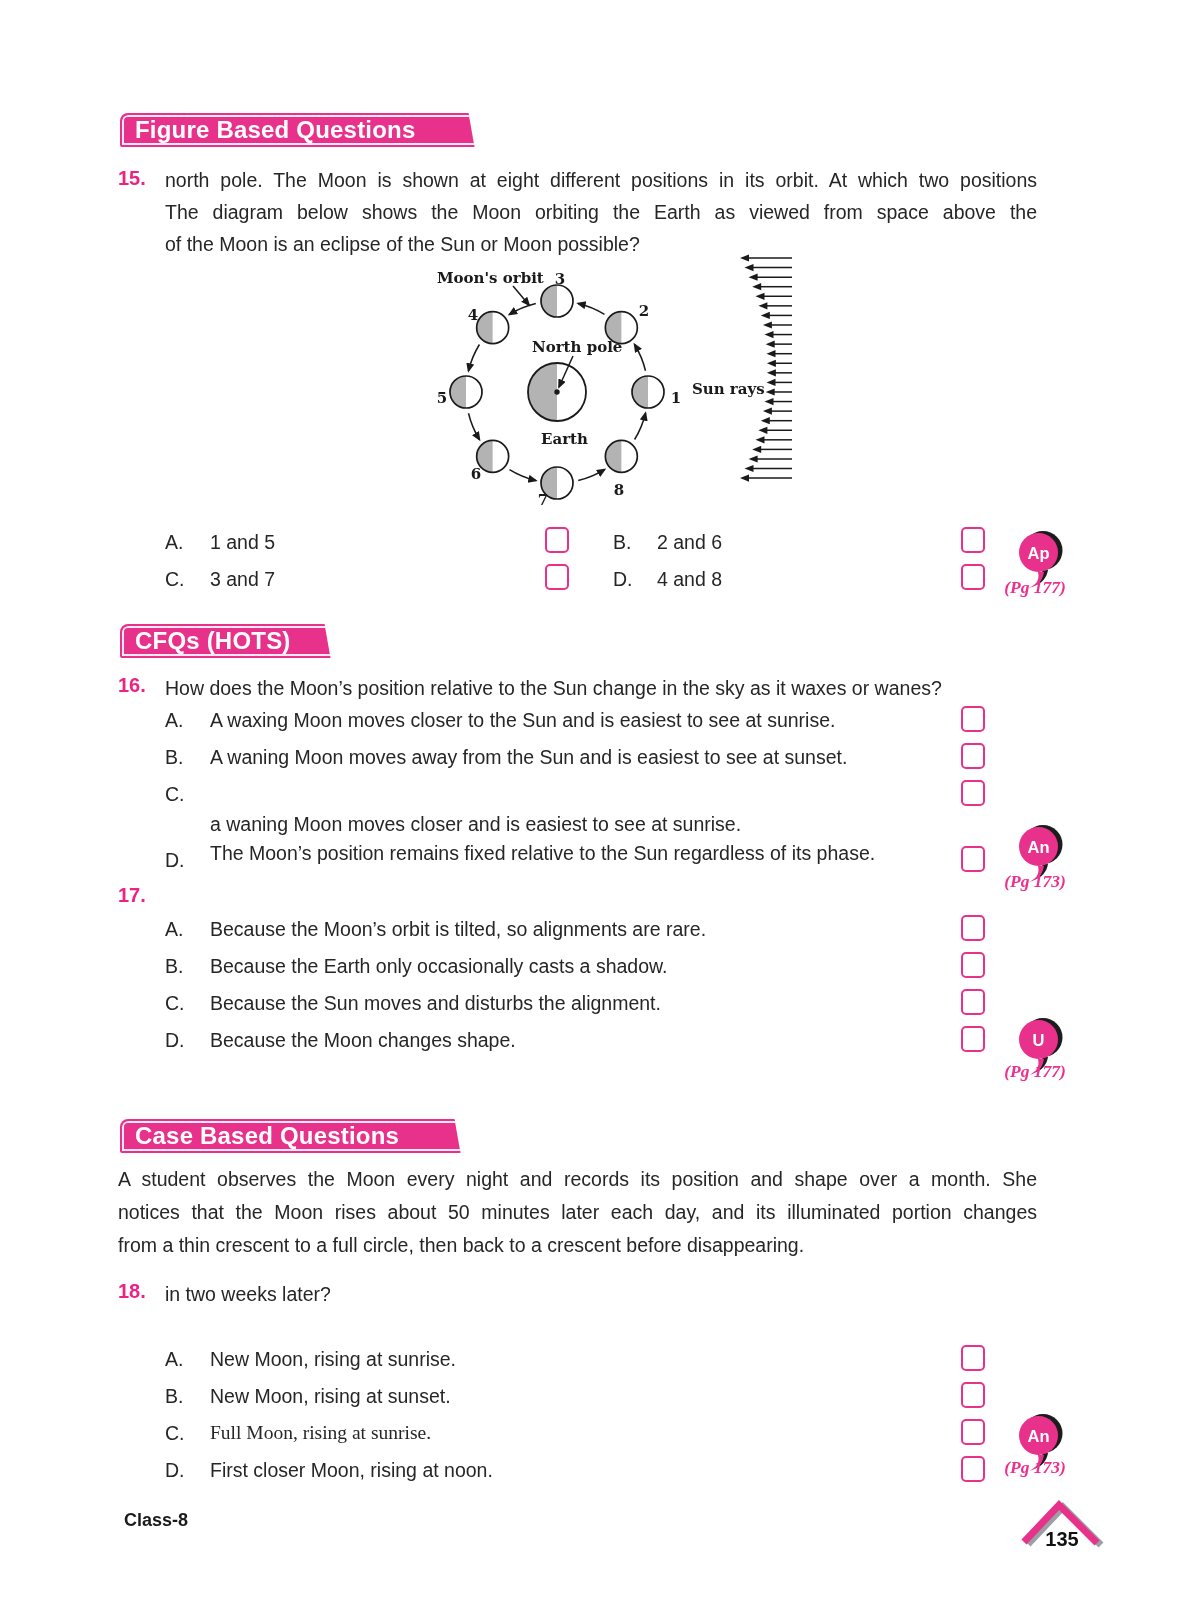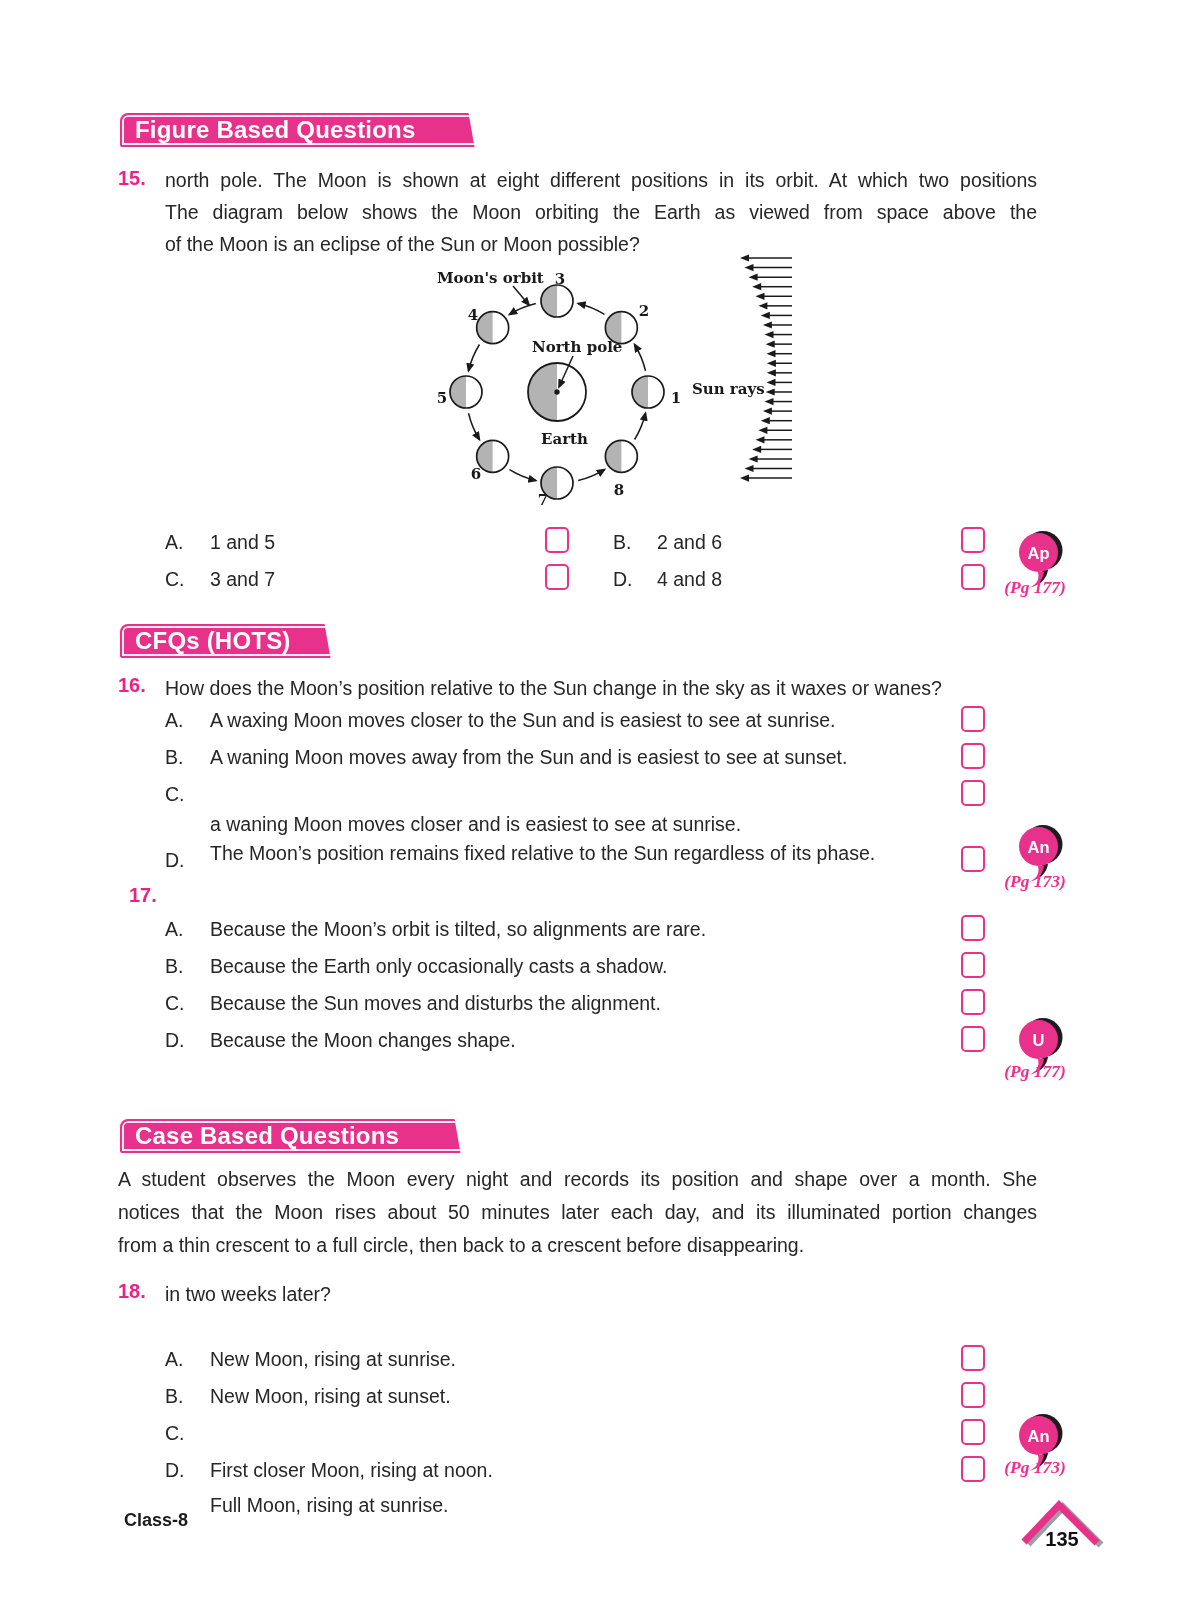--- a/index.html
+++ b/index.html
@@ -197,21 +197,21 @@
 
   <svg class="abs" style="left:1014px;top:822px;" width="52" height="62" viewBox="0 0 52 62">
     <circle cx="29" cy="22.5" r="19.5" fill="#1c1c1c"></circle>
     <path d="M28,42 C30,50 26,55 19,58 C28,56 33,49 34,42 Z" fill="#1c1c1c"></path>
     <circle cx="24.5" cy="24.5" r="19.5" fill="#e8318a"></circle>
     <path d="M24,44 C26,52 22,57 15,60 C24,58 29,51 30,44 Z" fill="#e8318a"></path>
     <text class="btxt" x="24.5" y="31" text-anchor="middle">An</text>
   </svg>
   <div class="pgref" style="left:993px;top:871px;">(Pg 173)</div>
 
-  <div class="qnum" style="left:118px;top:884px;margin-left:11px;">17.</div>
+  <div class="qnum" style="left:118px;top:884px;">17.</div>
 
   <div class="olabel" style="left:165px;top:918px;">A.</div>
   <div class="otext" style="left:210px;top:918px;">Because the Moon’s orbit is tilted, so alignments are rare.</div>
   <div class="cb" style="left:961px;top:915px;"></div>
 
   <div class="olabel" style="left:165px;top:955px;">B.</div>
   <div class="otext" style="left:210px;top:955px;">Because the Earth only occasionally casts a shadow.</div>
   <div class="cb" style="left:961px;top:952px;"></div>
 
   <div class="olabel" style="left:165px;top:992px;">C.</div>
@@ -248,21 +248,21 @@
 
   <div class="olabel" style="left:165px;top:1348px;">A.</div>
   <div class="otext" style="left:210px;top:1348px;">New Moon, rising at sunrise.</div>
   <div class="cb" style="left:961px;top:1345px;"></div>
 
   <div class="olabel" style="left:165px;top:1385px;">B.</div>
   <div class="otext" style="left:210px;top:1385px;">New Moon, rising at sunset.</div>
   <div class="cb" style="left:961px;top:1382px;"></div>
 
   <div class="olabel" style="left:165px;top:1422px;">C.</div>
-  <div class="otext" style="left:210px;top:1494px;">Full Moon, rising at sunrise.</div>
+  <div class="otext" style="left:210px;top:1422px;font-family:Liberation Serif, serif;">Full Moon, rising at sunrise.</div>
   <div class="cb" style="left:961px;top:1419px;"></div>
 
   <div class="olabel" style="left:165px;top:1459px;">D.</div>
   <div class="otext" style="left:210px;top:1459px;">First closer Moon, rising at noon.</div>
   <div class="cb" style="left:961px;top:1456px;"></div>
 
   <svg class="abs" style="left:1014px;top:1411px;" width="52" height="62" viewBox="0 0 52 62">
     <circle cx="29" cy="22.5" r="19.5" fill="#1c1c1c"></circle>
     <path d="M28,42 C30,50 26,55 19,58 C28,56 33,49 34,42 Z" fill="#1c1c1c"></path>
     <circle cx="24.5" cy="24.5" r="19.5" fill="#e8318a"></circle>

